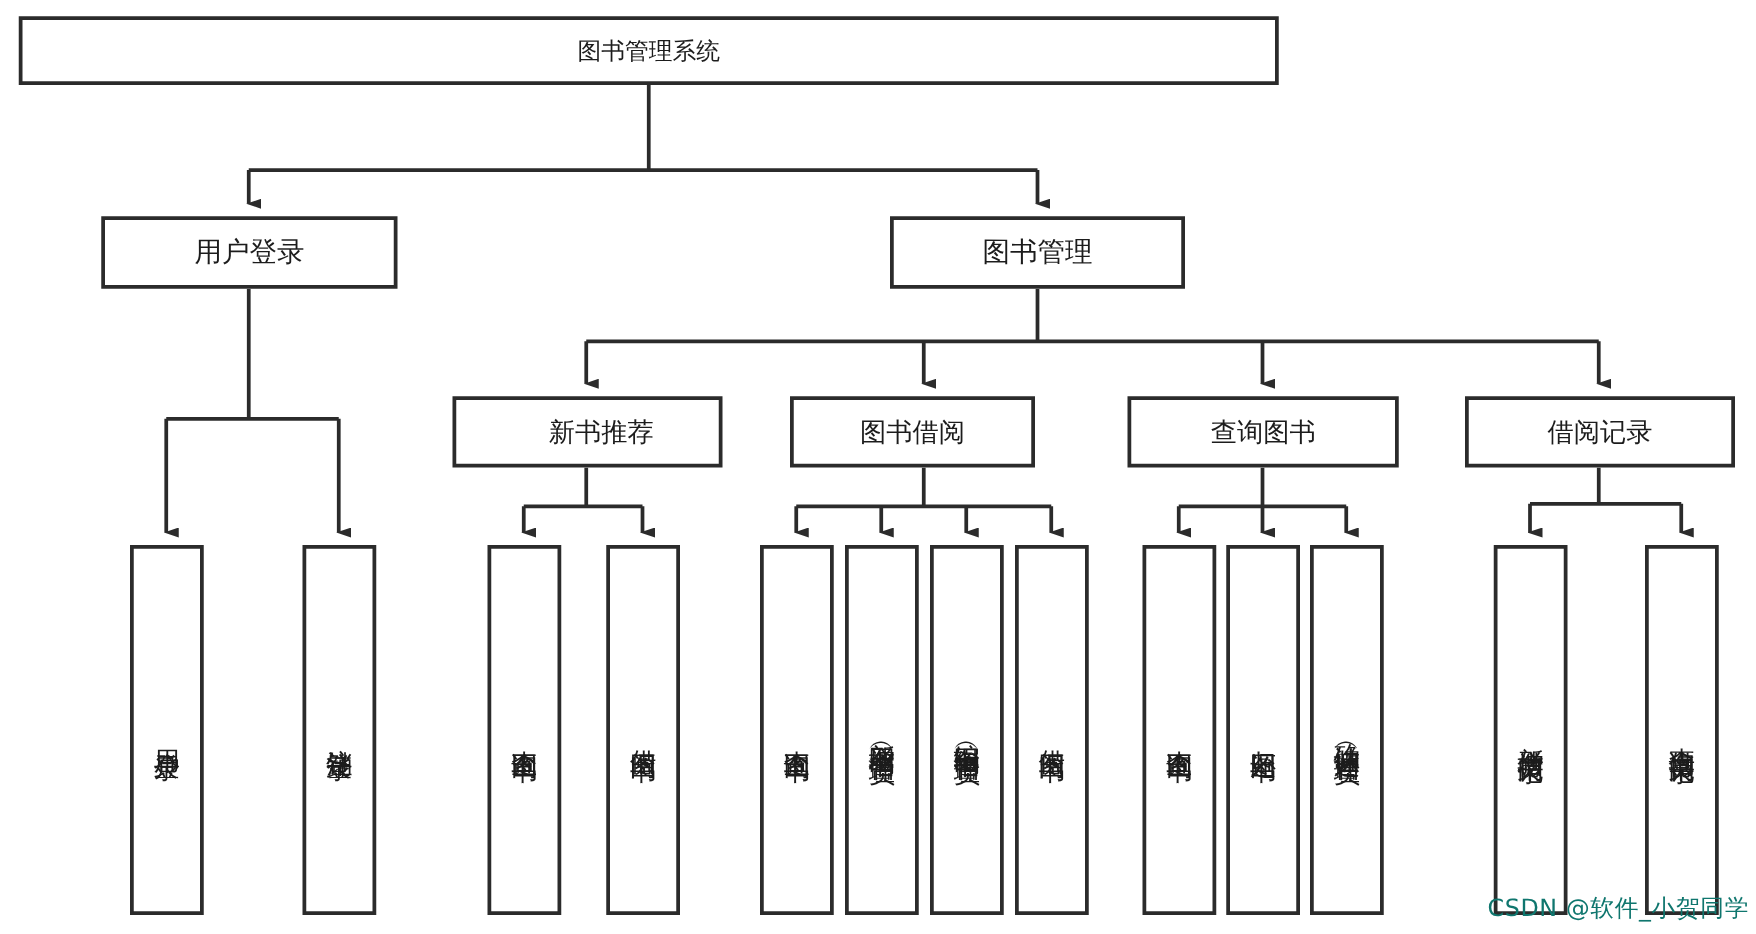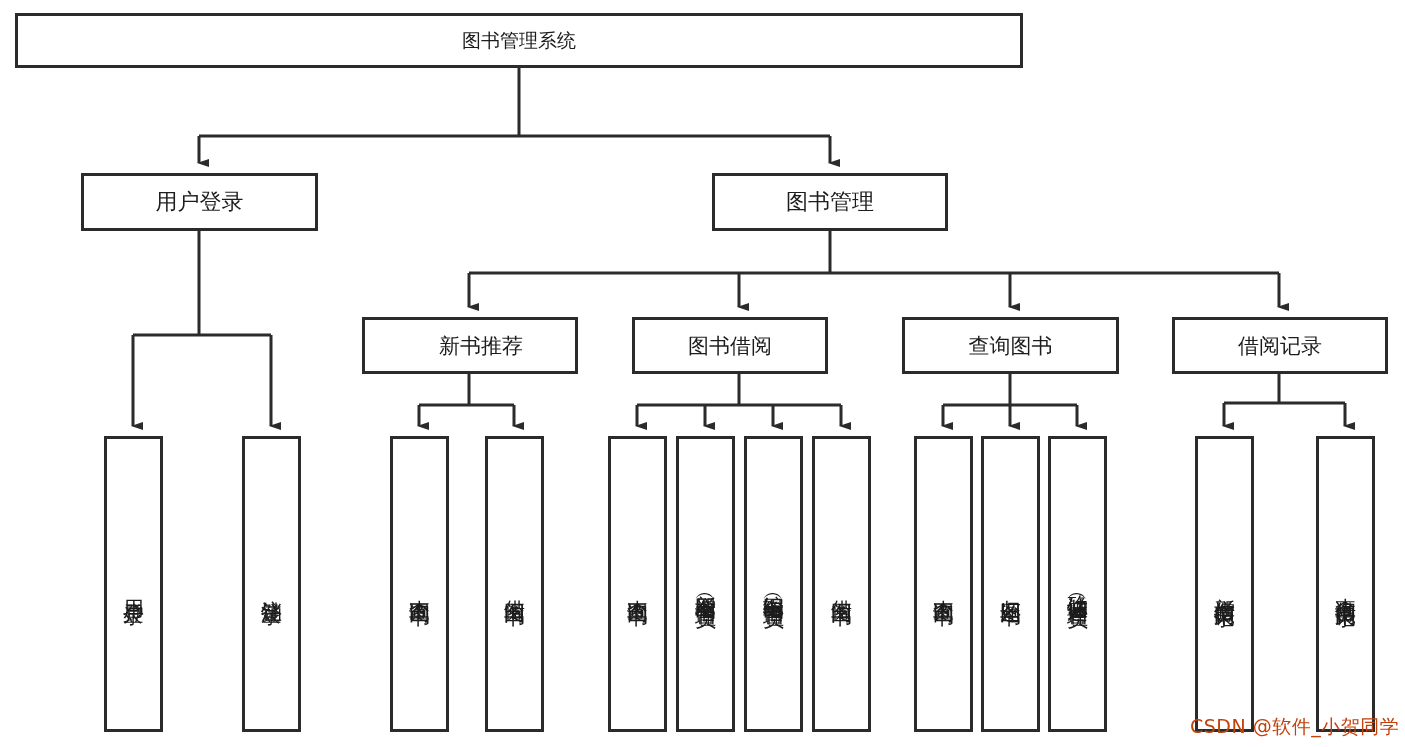--- a/index.html
+++ b/index.html
@@ -53,21 +53,21 @@
     top: 0;
     width: 1405px;
     height: 747px;
     pointer-events: none;
   }
   .watermark {
     position: absolute;
     left: 1190px;
     top: 714px;
     font-size: 19px;
-    color: #c2410c;
+    color: #0f766e;
     letter-spacing: 0.5px;
     white-space: nowrap;
   }
 </style>
 </head>
 <body>
 
 <div id="canvas">
 
   <svg class="links" viewBox="0 0 1405 747">

